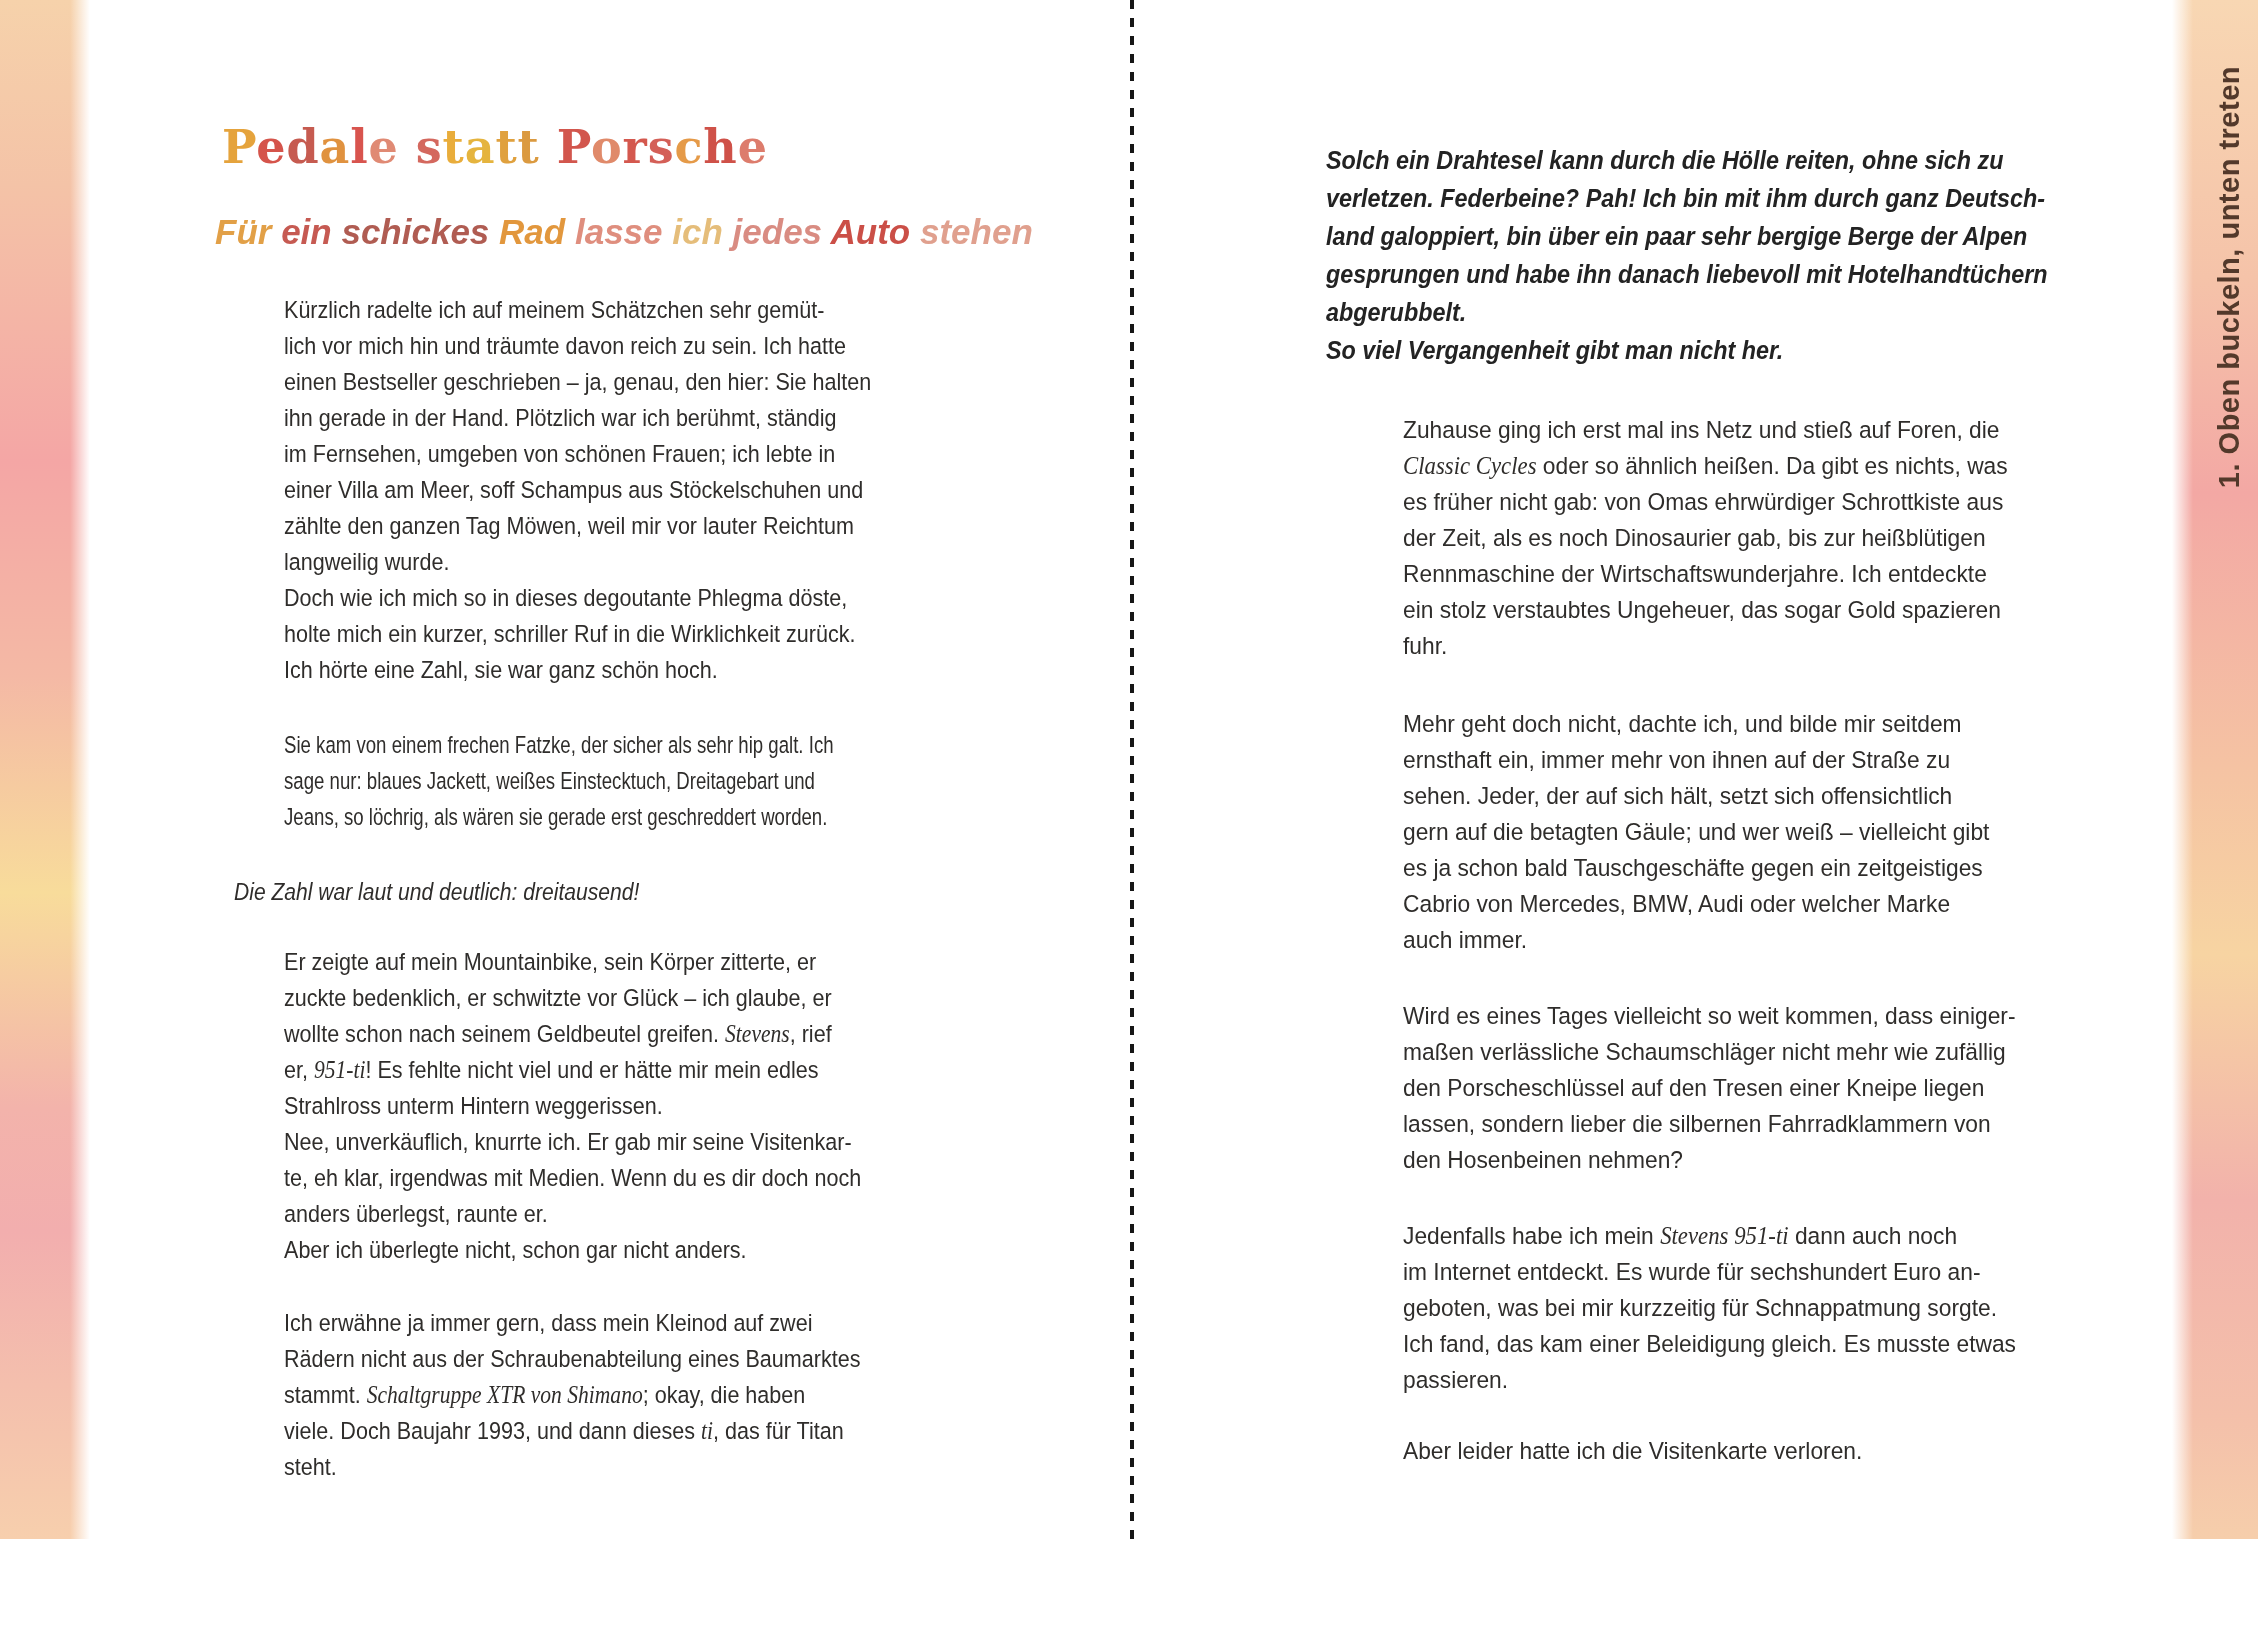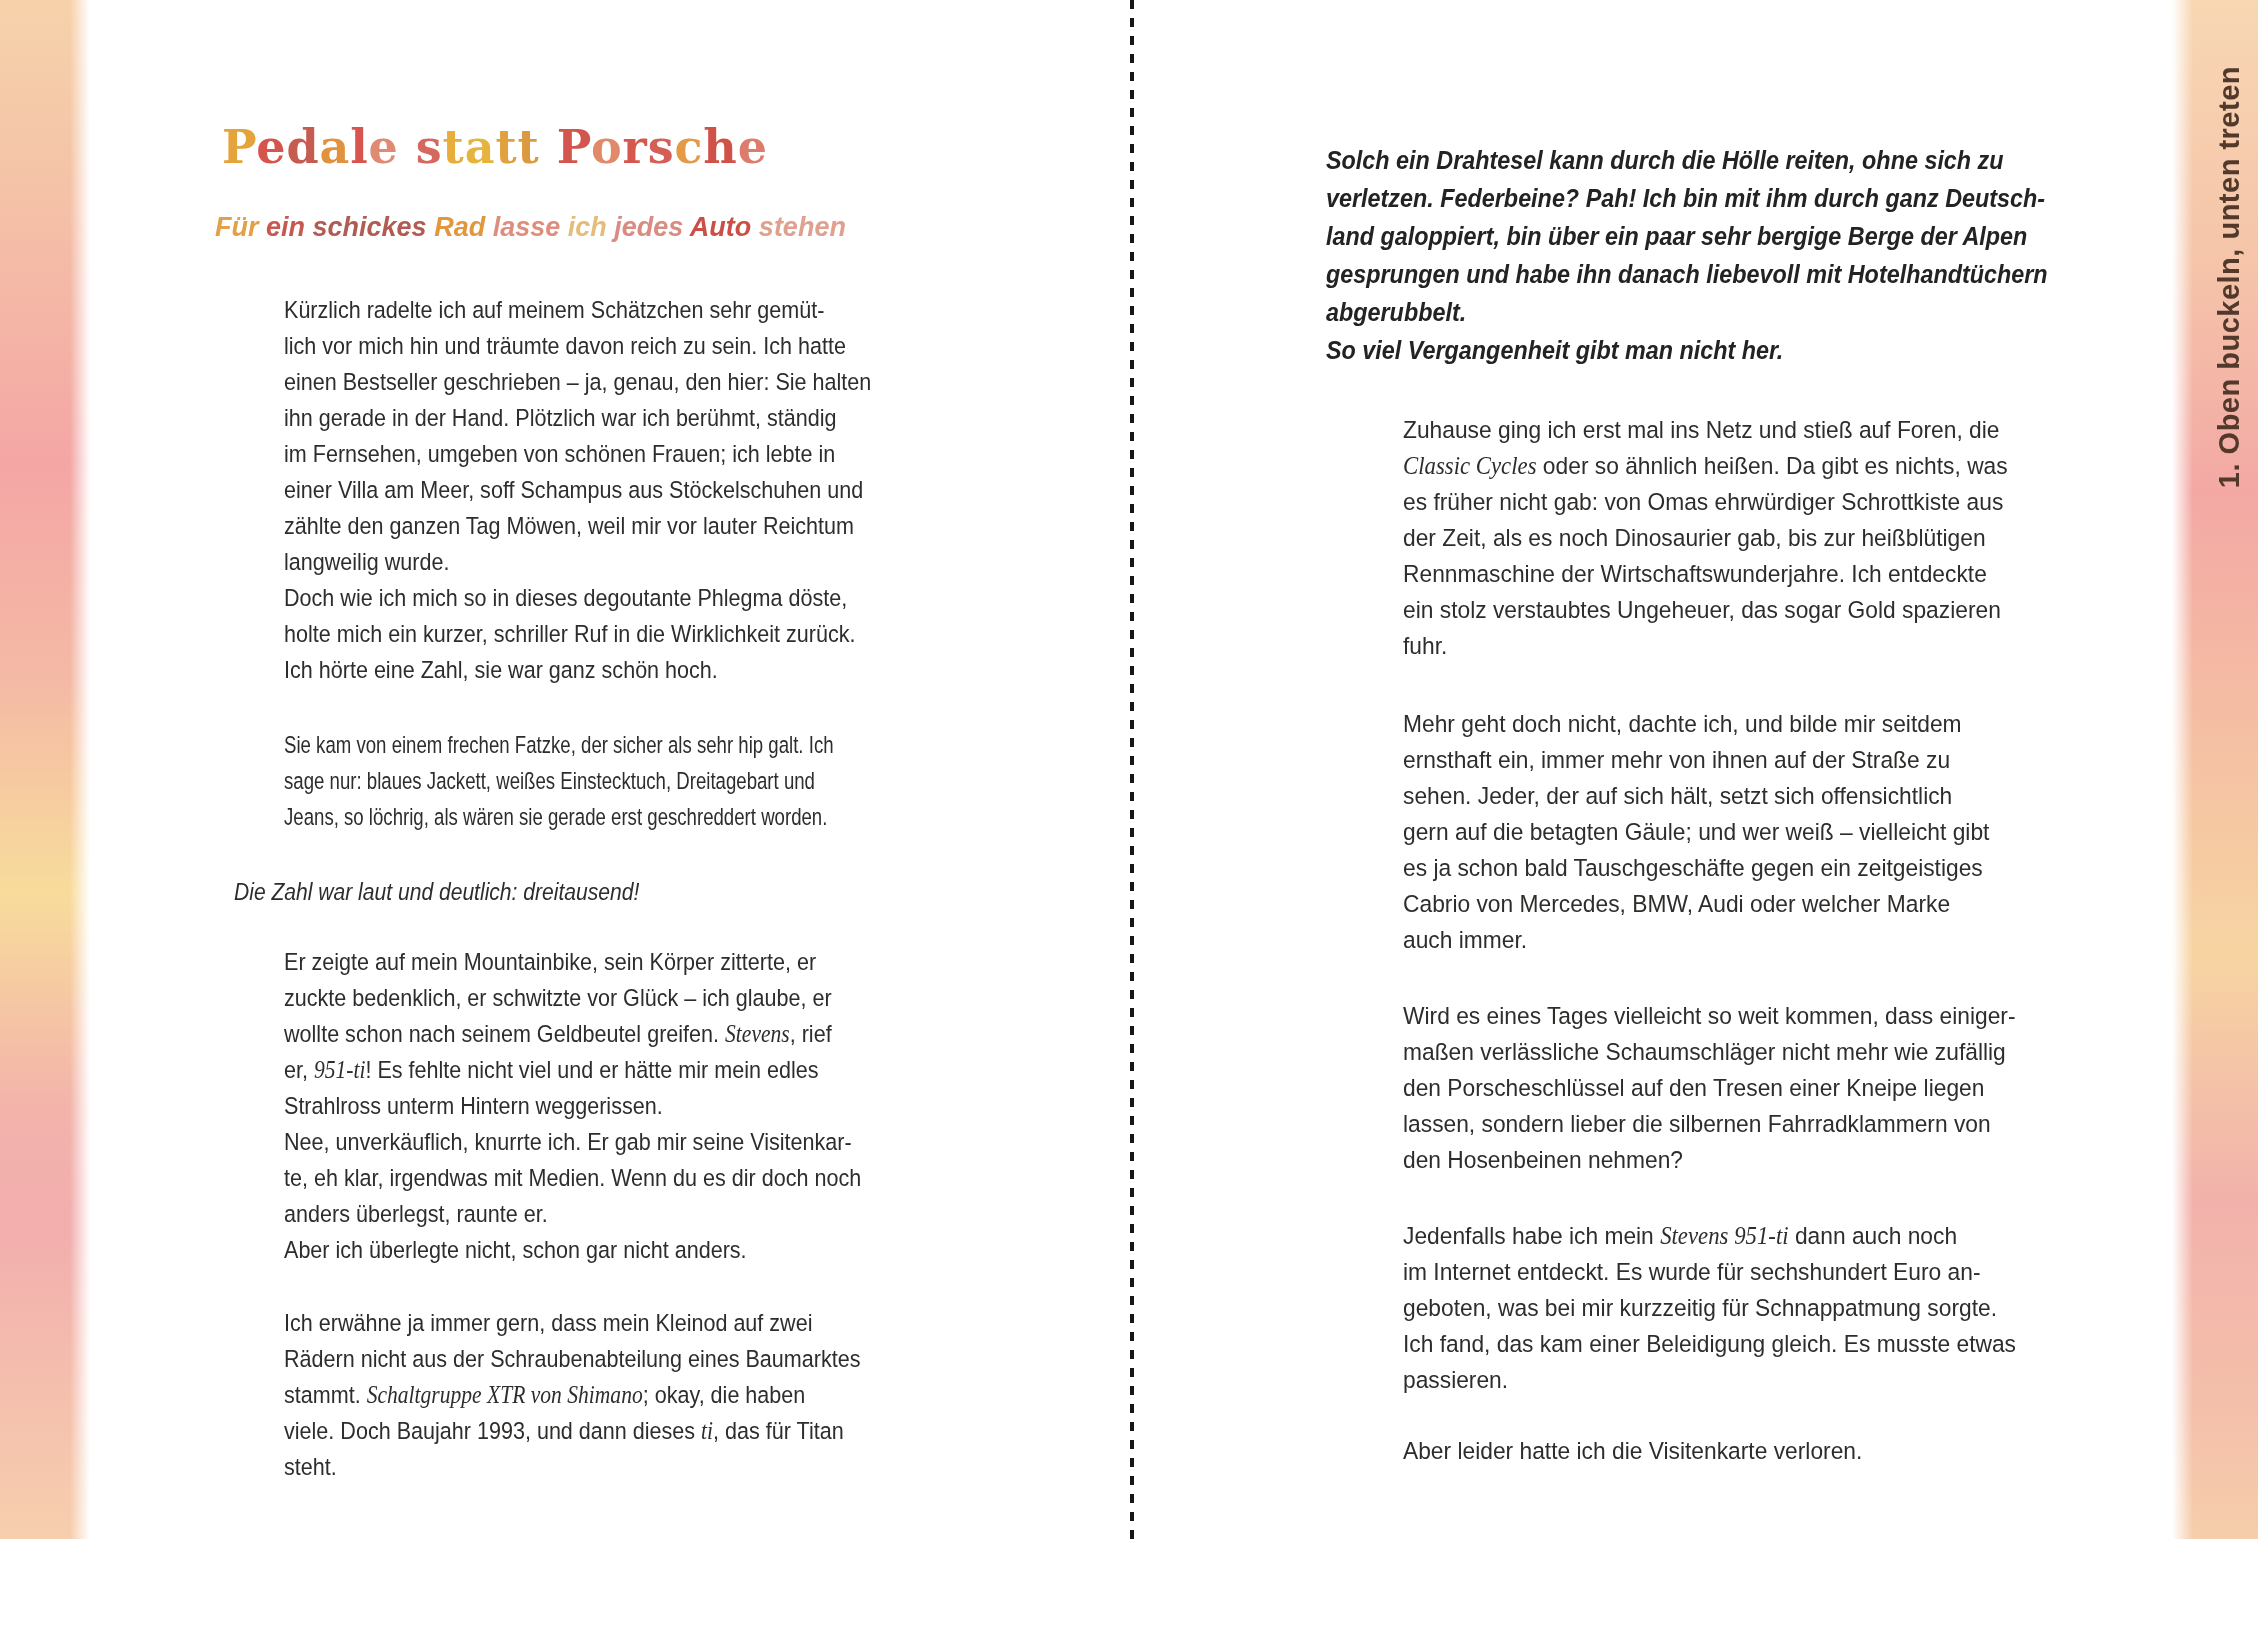--- a/index.html
+++ b/index.html
@@ -24,21 +24,21 @@
   }
   
   .title{
     position:absolute;left:222px;top:122px;margin:0;
     font-family:"DejaVu Serif",serif;font-weight:bold;font-size:46px;line-height:1.1;
     letter-spacing:0.9px;white-space:nowrap;
   }
   .subtitle{
     position:absolute;left:215px;top:211px;margin:0;
     font-family:"Liberation Sans",sans-serif;font-weight:bold;font-style:italic;
-    font-size:27px;line-height:1.2;white-space:nowrap;
+    font-size:35px;line-height:1.2;white-space:nowrap;
   }
   
   .para{
     position:absolute;margin:0;font-size:24.5px;line-height:36px;
     color:var(--body-color);transform-origin:0 0;white-space:nowrap;
   }
   .ser{font-family:"Liberation Serif",serif;font-style:italic;}
   #p1{left:284px;top:292px;transform:scaleX(.88);}
   #p2{left:284px;top:727px;transform:scaleX(.76);}
   #pull{left:234px;top:874px;font-style:italic;transform:scaleX(.86);}

